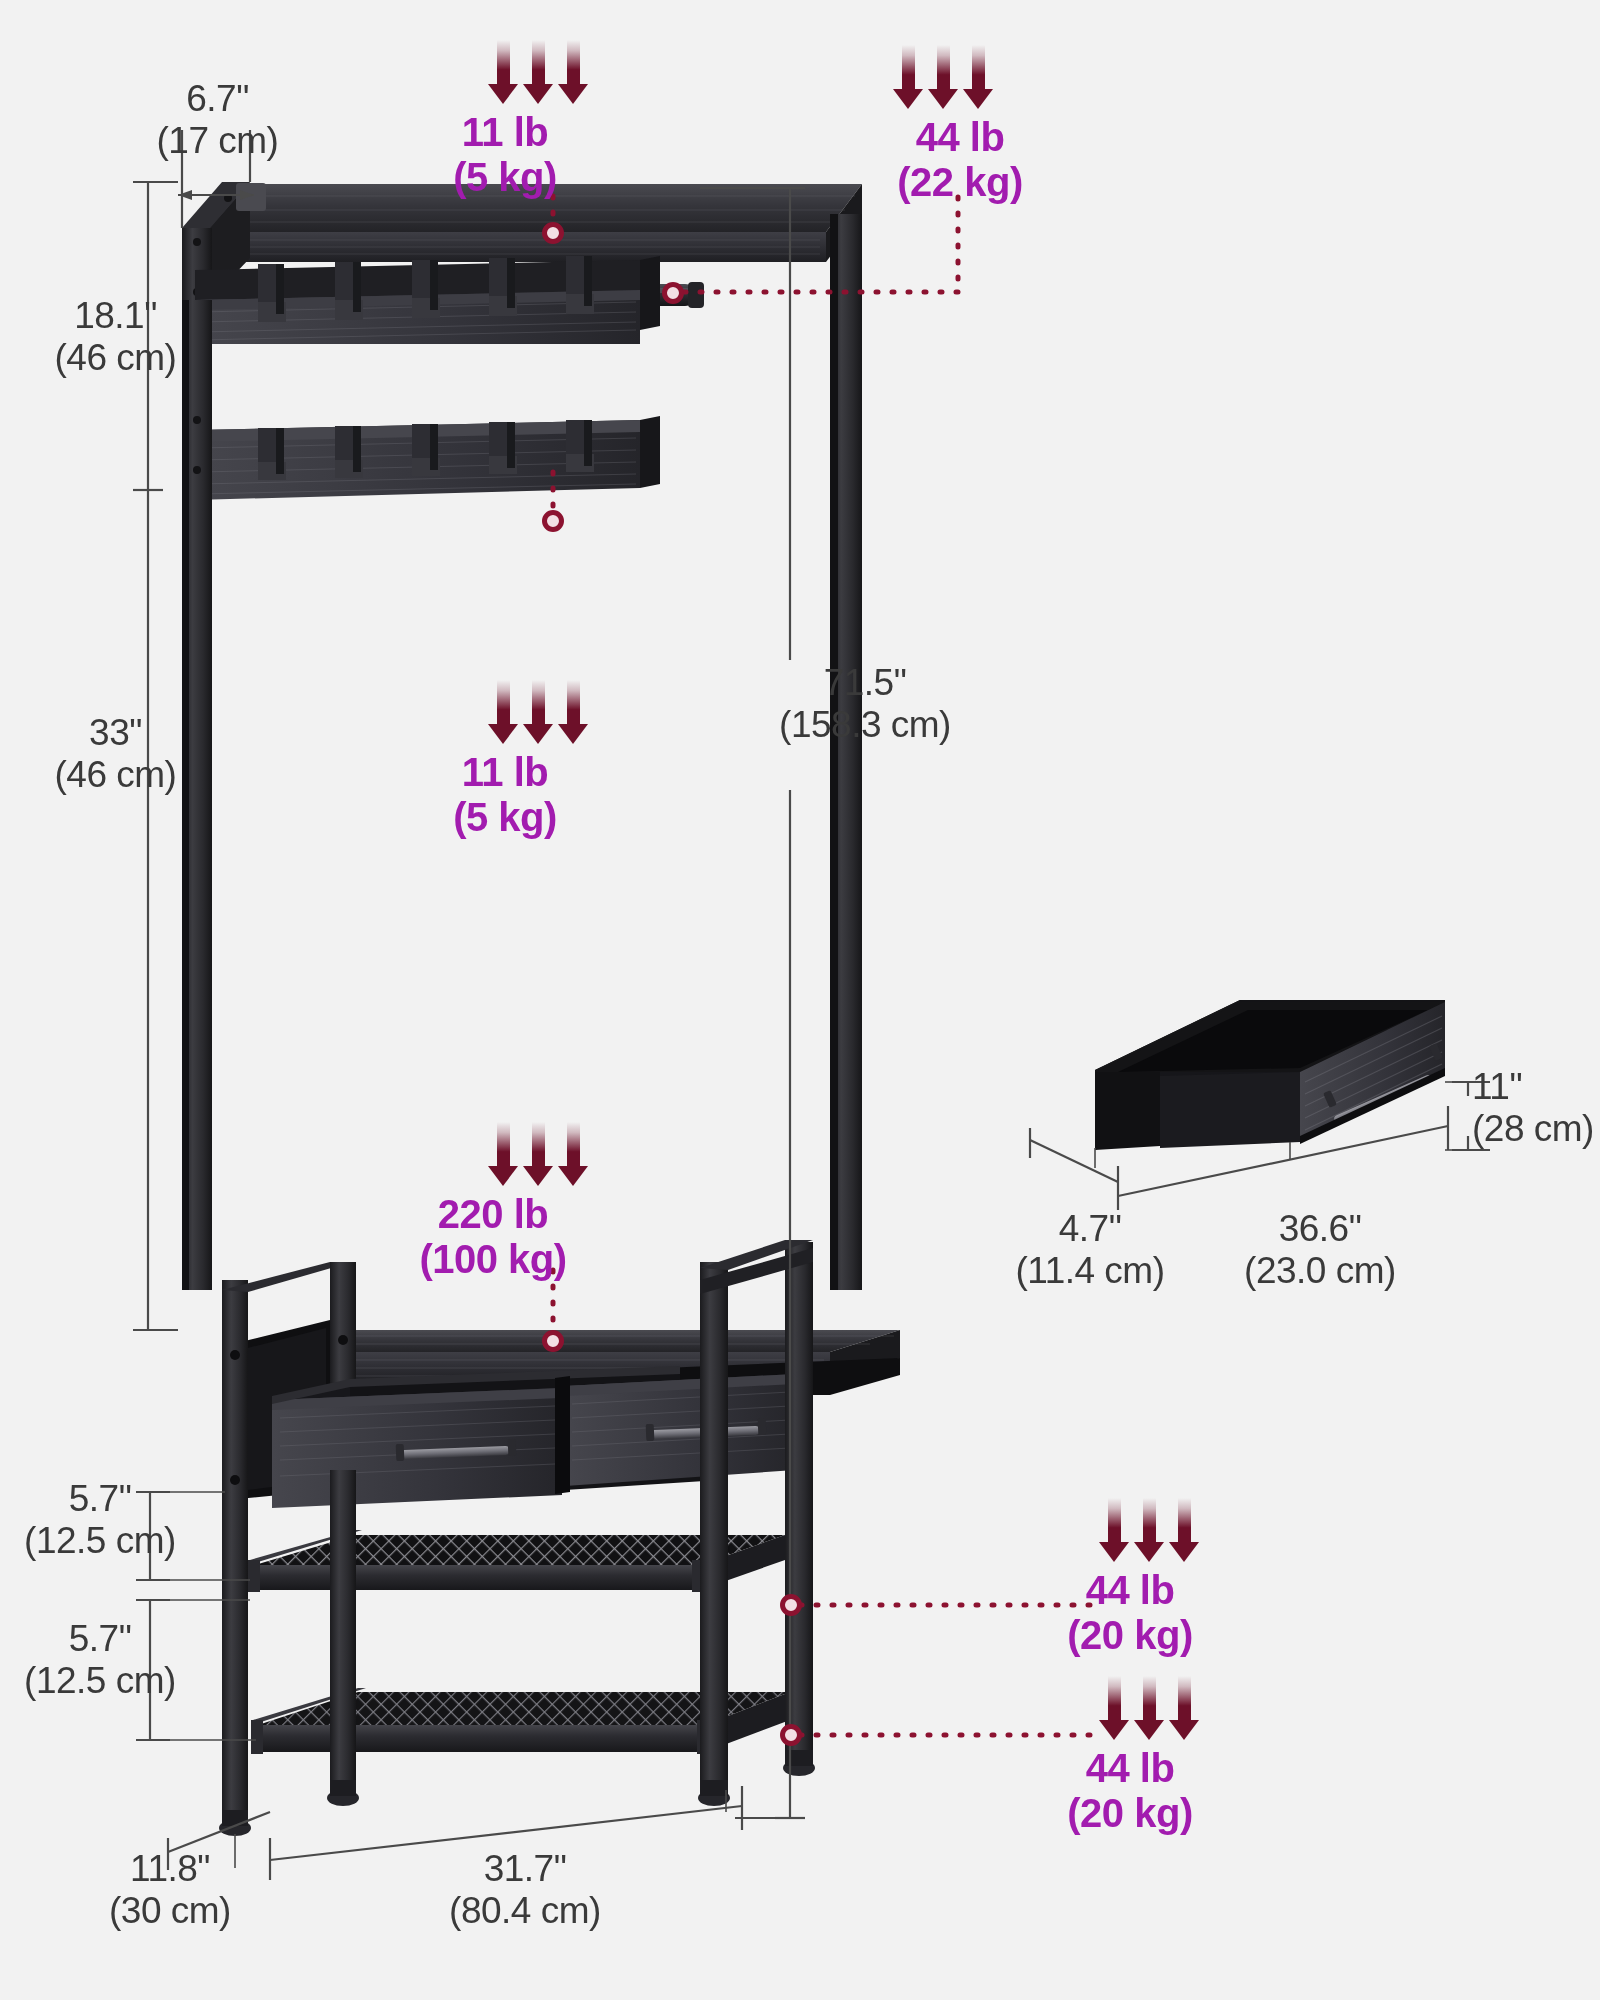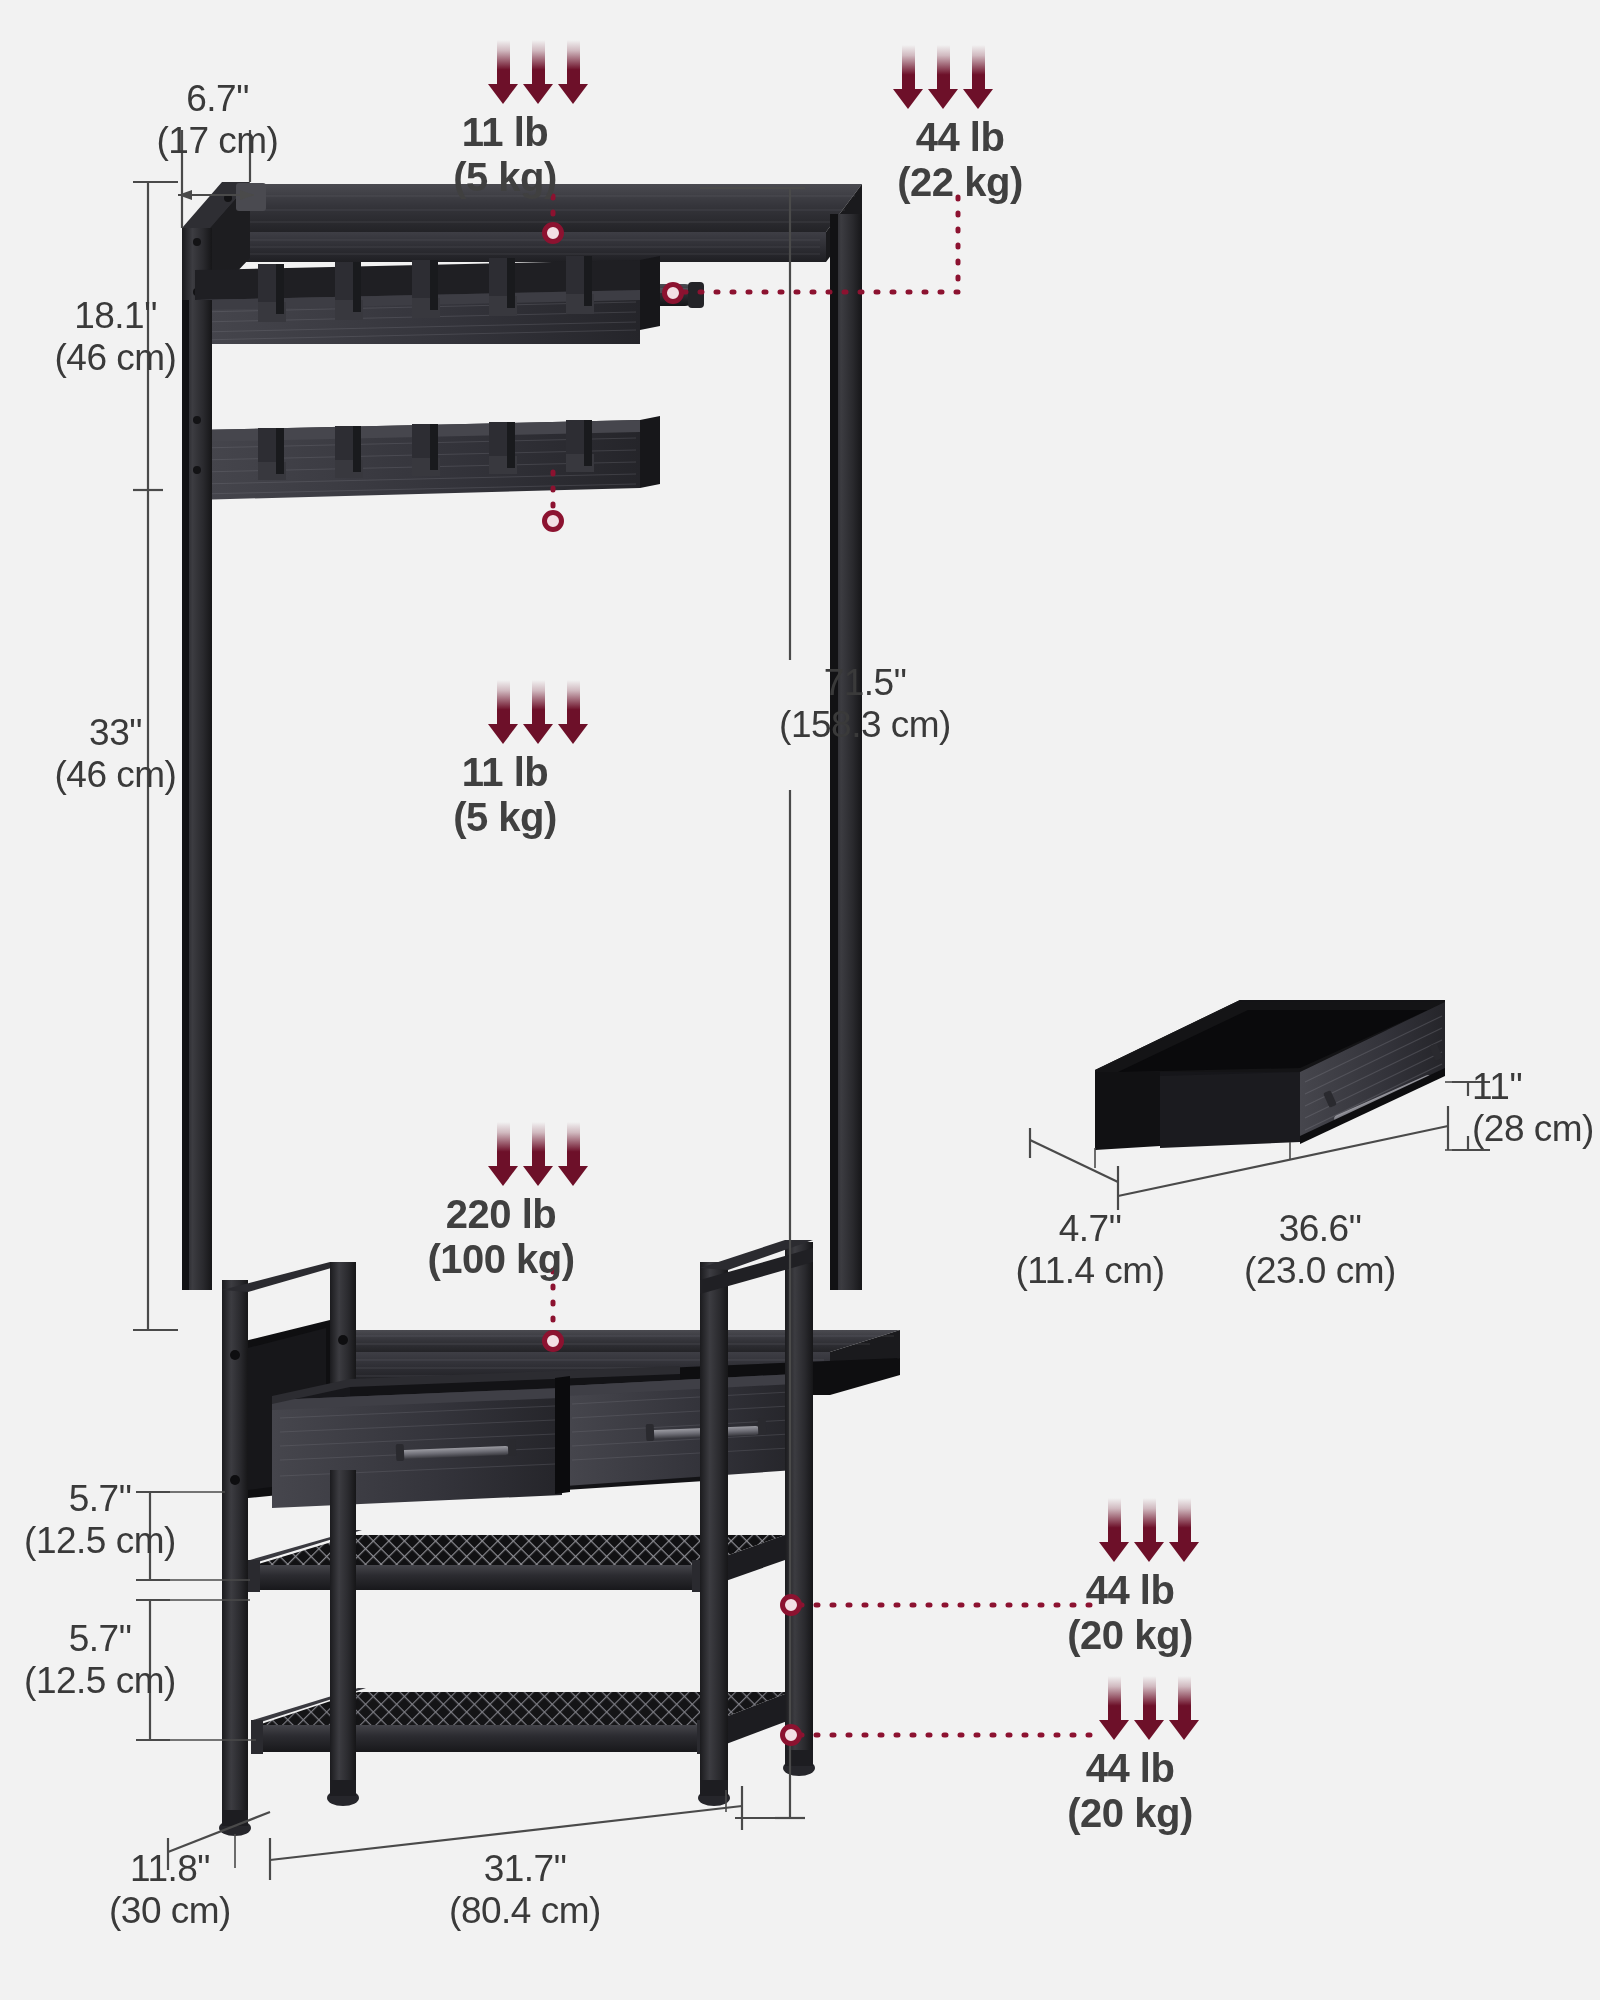--- a/index.html
+++ b/index.html
@@ -19,21 +19,21 @@
     font-size:37px;
     line-height:1.14;
     text-align:center;
     white-space:nowrap;
     letter-spacing:-0.5px;
   }
   .dimtext .l2{display:block;}
 
   .loadlabel{
     position:absolute;
-    color:#404040;
+    color:#a21caf;
     font-weight:bold;
     font-size:40px;
     line-height:1.12;
     text-align:center;
     white-space:nowrap;
     letter-spacing:-0.5px;
   }
   .loadlabel .l2{display:block;}
   .arrows{
     position:absolute;
@@ -555,21 +555,21 @@
   <div class="loadlabel" style="left:830px;top:115px;width:260px;">
     <span>44 lb</span>
     <span class="l2">(22 kg)</span>
   </div>
 
   <div class="loadlabel" style="left:380px;top:750px;width:250px;">
     <span>11 lb</span>
     <span class="l2">(5 kg)</span>
   </div>
 
-  <div class="loadlabel" style="left:366px;top:1192px;width:270px;">
+  <div class="loadlabel" style="left:358px;top:1192px;width:270px;">
     <span>220 lb</span>
     <span class="l2">(100 kg)</span>
   </div>
 
   <div class="loadlabel" style="left:1000px;top:1568px;width:260px;">
     <span>44 lb</span>
     <span class="l2">(20 kg)</span>
   </div>
 
   <div class="loadlabel" style="left:1000px;top:1746px;width:260px;">

